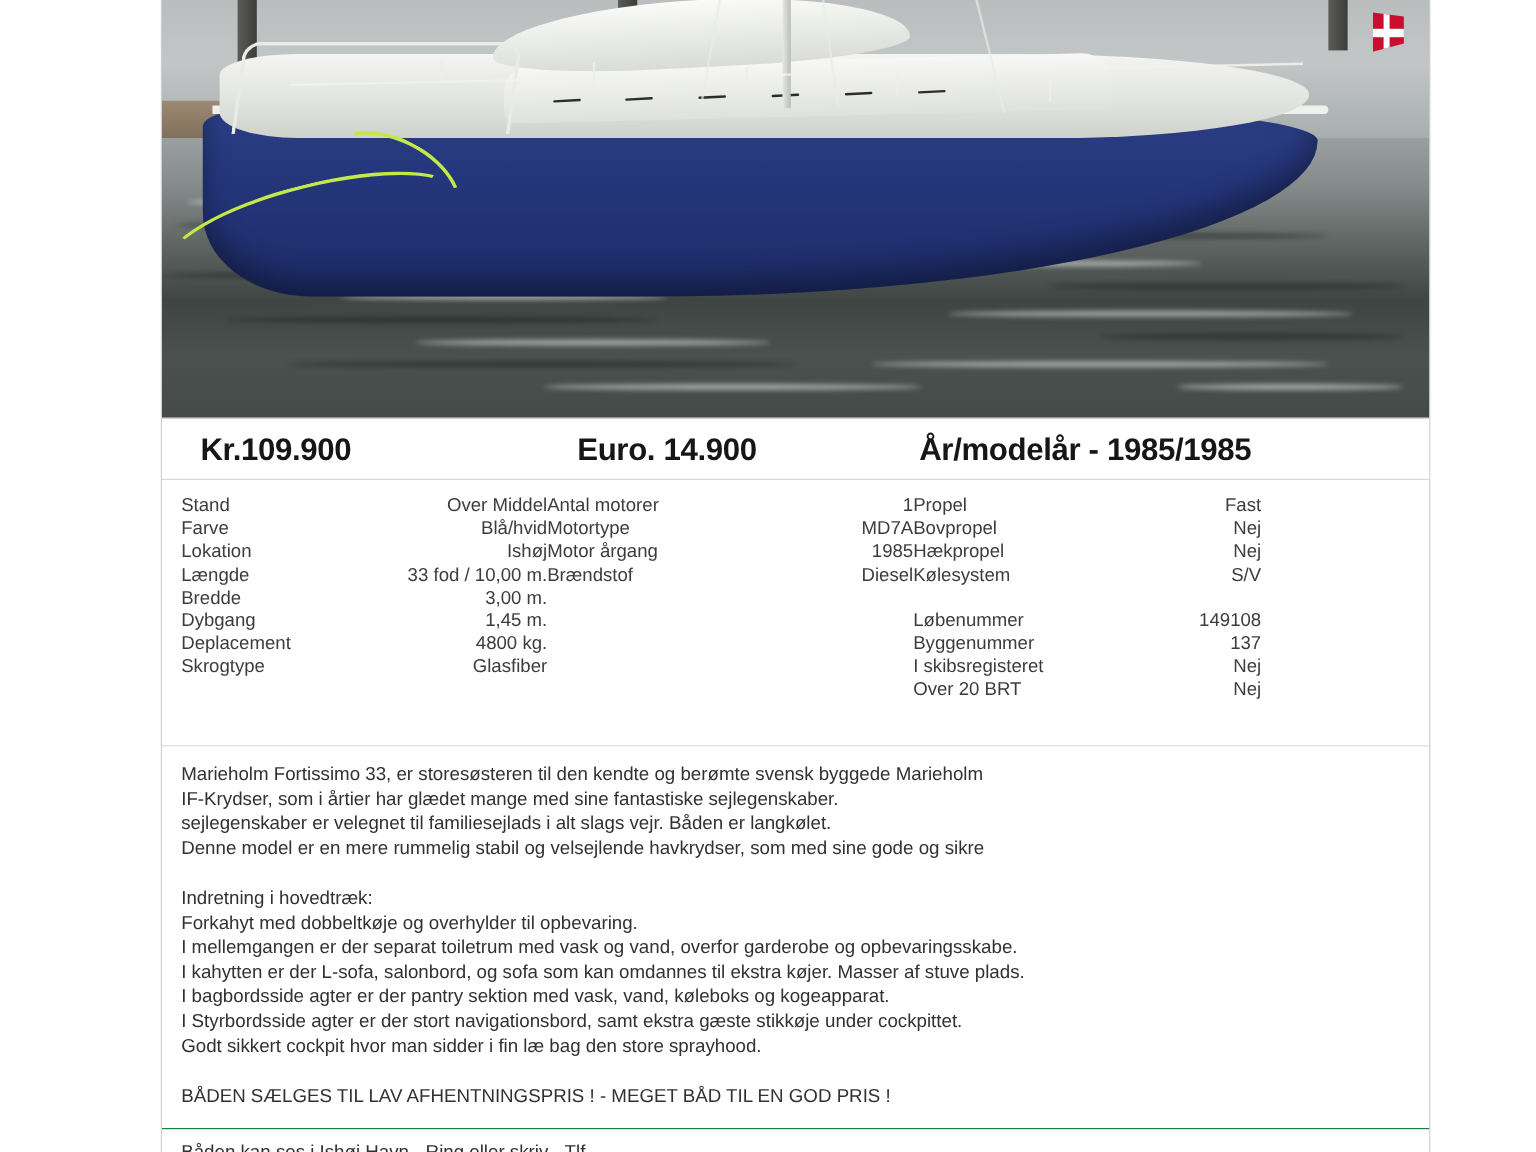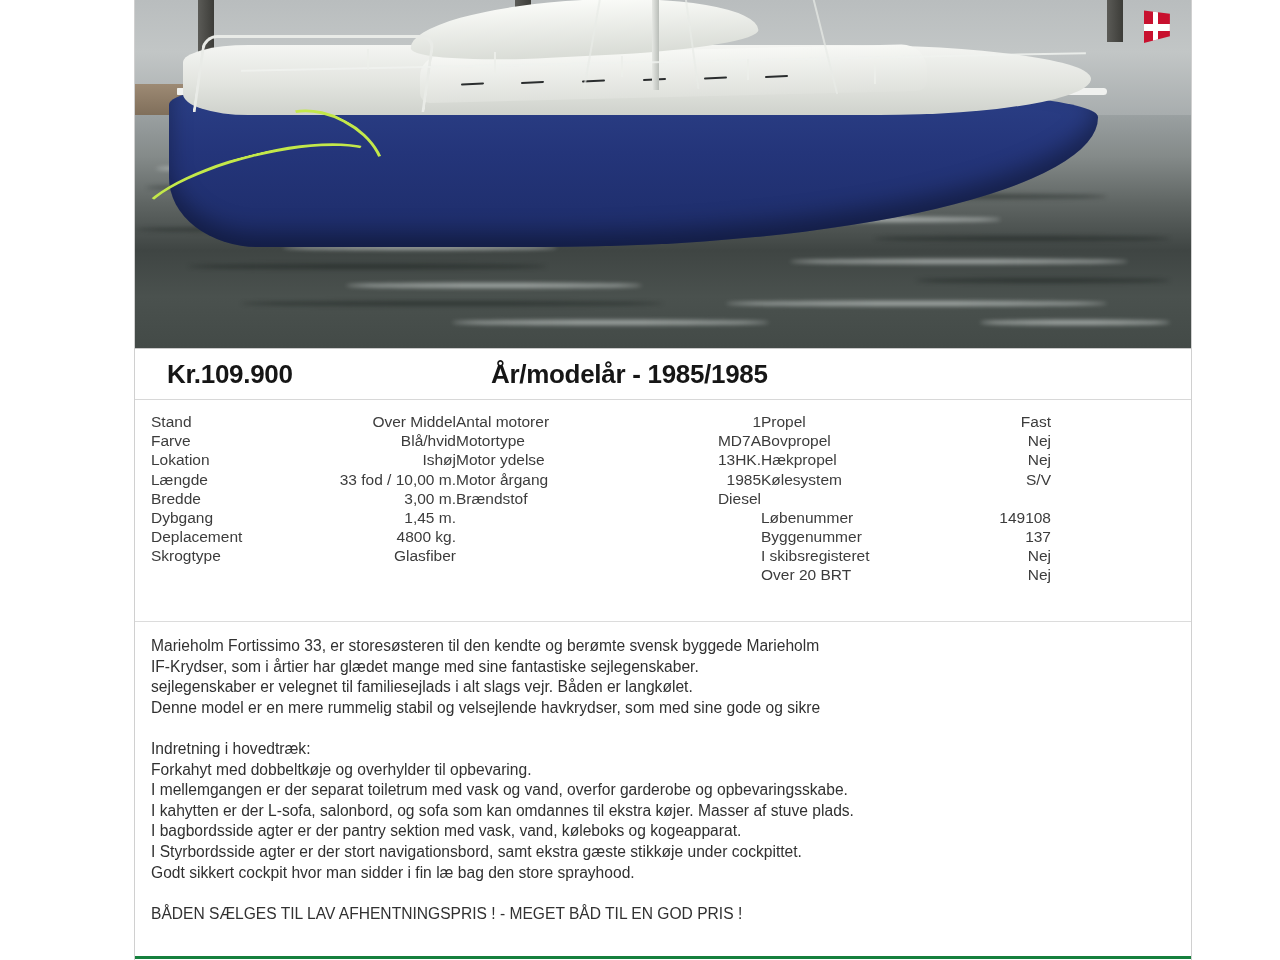--- a/index.html
+++ b/index.html
@@ -197,22 +197,22 @@
     line-height: 19.2px;
     color: #3c3c3c;
     white-space: nowrap;
   }
   .spec-row .k { text-align: left; }
   .spec-row .v { text-align: right; padding-left: 12px; }
   .spec-gap { height: 19px; }
 
   
   .description {
-    padding: 14px 16px 32px 16px;
-    border-bottom: 3px solid #15803d;
+    padding: 14px 16px 16px 16px;
+    border-bottom: 1px solid #15803d;
   }
   .desc-line {
     font-size: 15.6px;
     line-height: 20.6px;
     color: #313131;
     white-space: nowrap;
   }
   .desc-blank { height: 20.6px; }
 
   .footer-block { padding: 10px 16px 0 16px; height: 20px; overflow: hidden; }
@@ -281,20 +281,21 @@
         <div class="shroud" style="left:52%;top:-2%;height:28%;transform:rotate(-8deg)"></div>
         <div class="shroud" style="left:64%;top:-2%;height:30%;transform:rotate(-14deg)"></div>
         <div class="rope" style="left:0%;top:44%;width:24%;height:22%;transform:rotate(-14deg)"></div>
         <div class="rope" style="left:12%;top:33%;width:12%;height:24%;transform:rotate(28deg)"></div>
         <div class="flag"></div>
       </div>
     </div>
 
     <div class="price-band">
       <div class="price-kr">Kr.109.900</div>
+      <div class="price-eur">Euro.  14.900</div>
       <div class="price-year">År/modelår - 1985/1985</div>
     </div>
 
     <div class="specs">
       <div class="spec-col c1" id="col1">
           <div class="spec-row">
             <span class="k">Stand</span>
             <span class="v">Over Middel</span>
           </div>
           <div class="spec-row">
@@ -327,24 +328,20 @@
           </div>
         </div>
       <div class="spec-col c2" id="col2">
           <div class="spec-row">
             <span class="k">Antal motorer</span>
             <span class="v">1</span>
           </div>
           <div class="spec-row">
             <span class="k">Motortype</span>
             <span class="v">MD7A</span>
-          </div>
-          <div class="spec-row">
-            <span class="k">Motor ydelse</span>
-            <span class="v">13HK.</span>
           </div>
           <div class="spec-row">
             <span class="k">Motor årgang</span>
             <span class="v">1985</span>
           </div>
           <div class="spec-row">
             <span class="k">Brændstof</span>
             <span class="v">Diesel</span>
           </div>
         </div>

